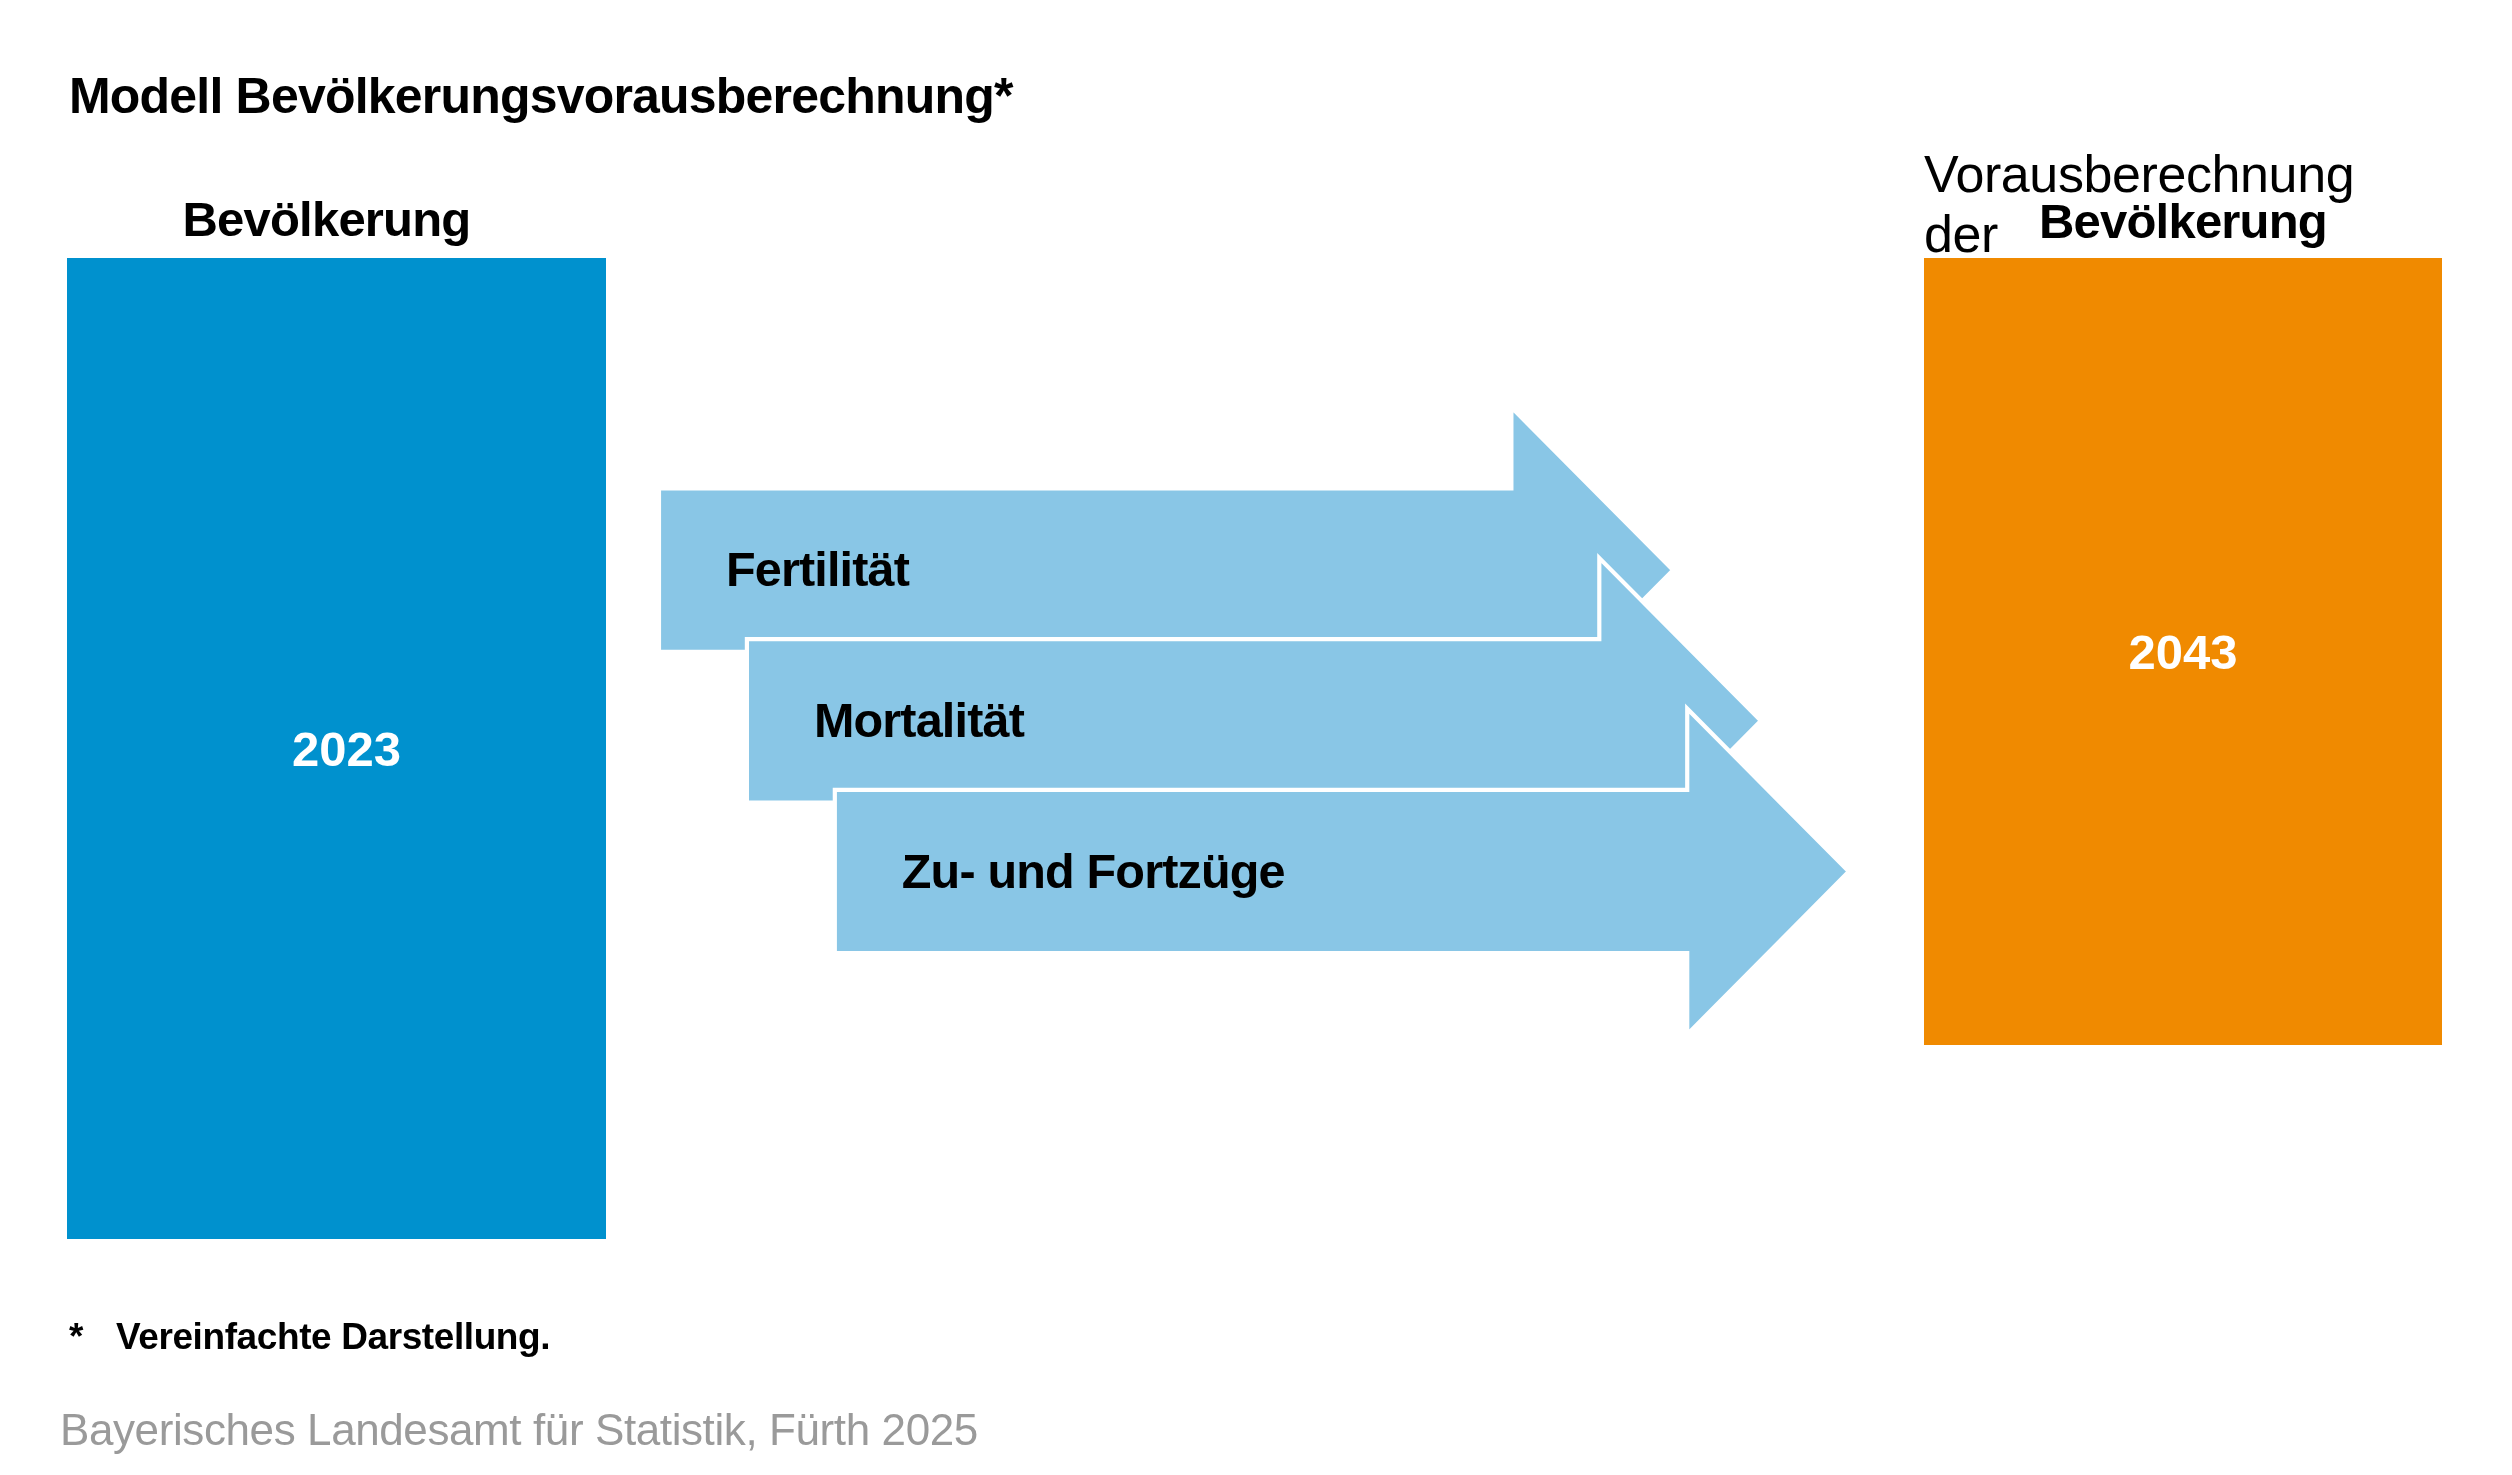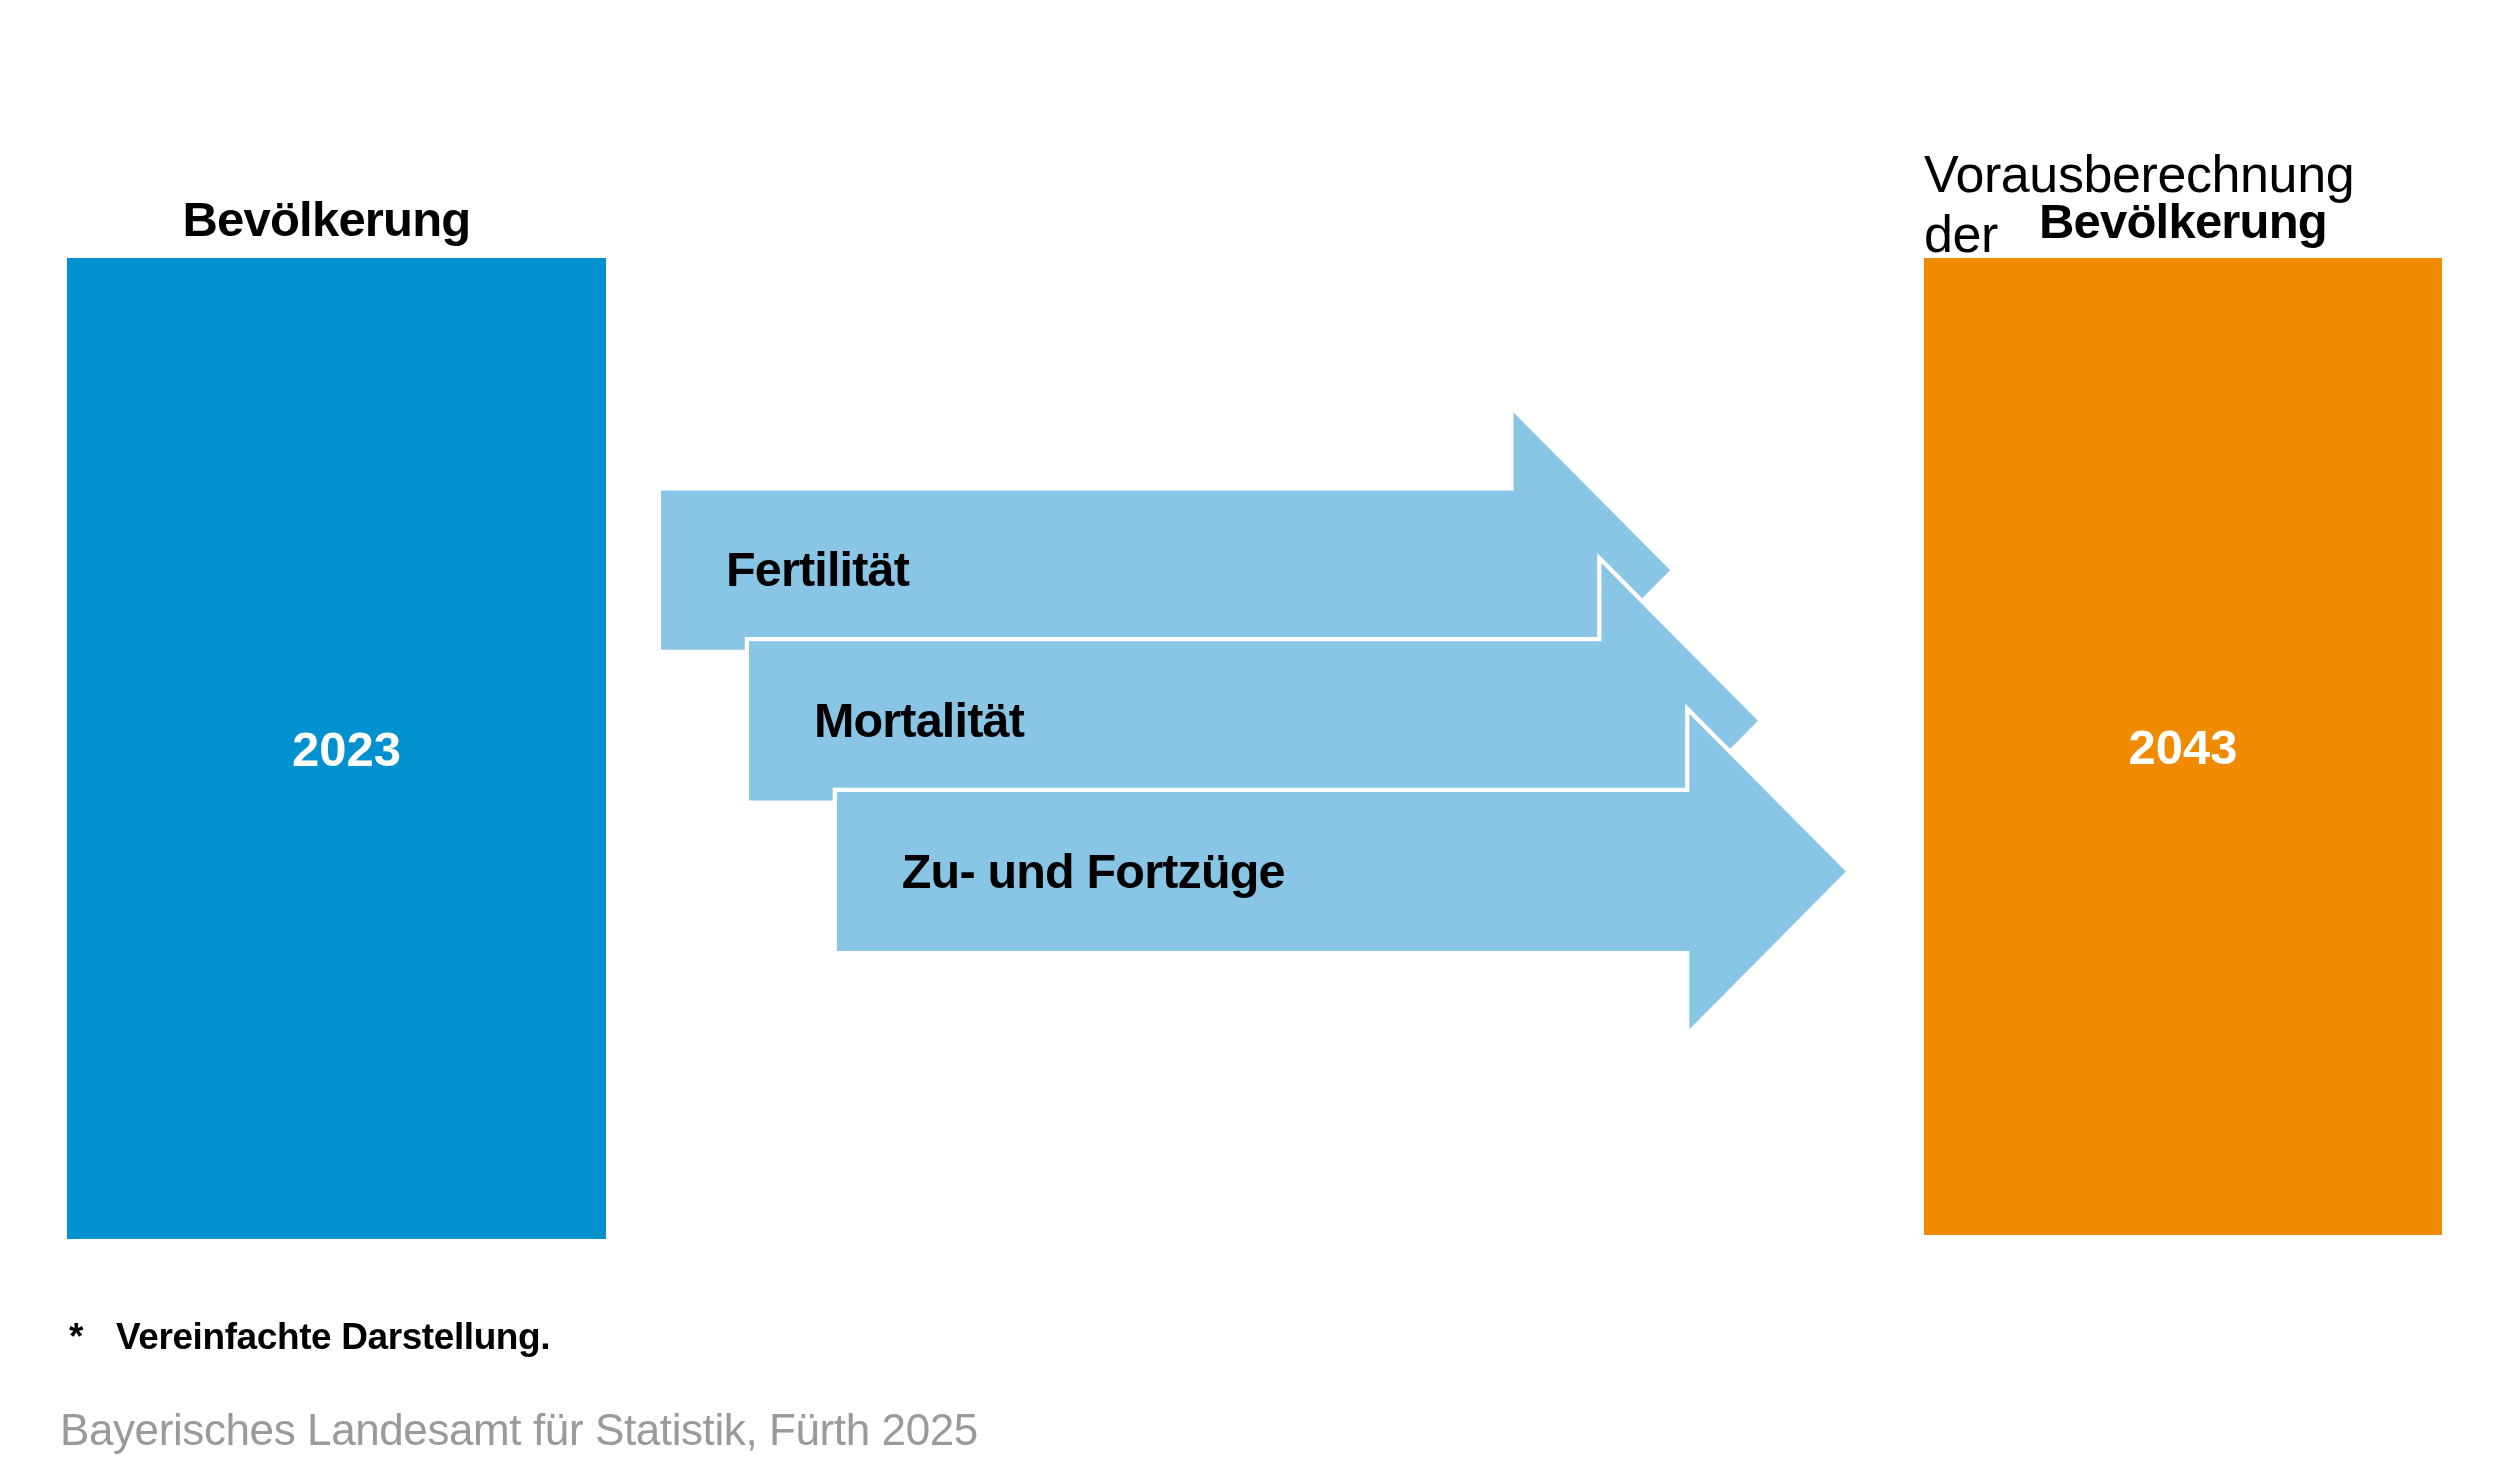--- a/index.html
+++ b/index.html
@@ -36,21 +36,21 @@
     display:flex;align-items:center;justify-content:center;
     color:#ffffff;
     font-size:49px;font-weight:700;
   }
   .box-blue{
     left:67px;top:258px;width:519px;height:981px;
     background:var(--population-blue,#0091CE);
     padding-left:20px;
   }
   .box-orange{
-    left:1924px;top:258px;width:518px;height:977px;
+    left:1924px;top:258px;width:518px;height:787px;
     background:var(--projection-orange,#F08A00);
   }
   .arrow-layer{left:0;top:0;width:2512px;height:1476px;}
   .arrow-poly{
     fill:var(--factor-light-blue,#89C6E6);
     stroke:#ffffff;stroke-width:5;stroke-linejoin:miter;
   }
   .arrow-label{
     font-family:"Liberation Sans",sans-serif;
     font-size:58px;font-weight:700;letter-spacing:-1px;
@@ -66,20 +66,21 @@
     font-size:44px;font-weight:400;letter-spacing:-0.4px;
     color:var(--source-gray,#9A9A9A);
     white-space:nowrap;
   }
 </style>
 </head>
 <body>
 
 <div class="canvas">
 
+  <div class="abs page-title">Modell Bevölkerungsvorausberechnung*</div>
 
   <div class="abs left-header">Bevölkerung</div>
 
   <div class="abs right-header-1">Vorausberechnung der</div>
 
   <div class="abs right-header-2">Bevölkerung</div>
 
   <div class="abs year-box box-blue">
     <span>2023</span>
   </div>

